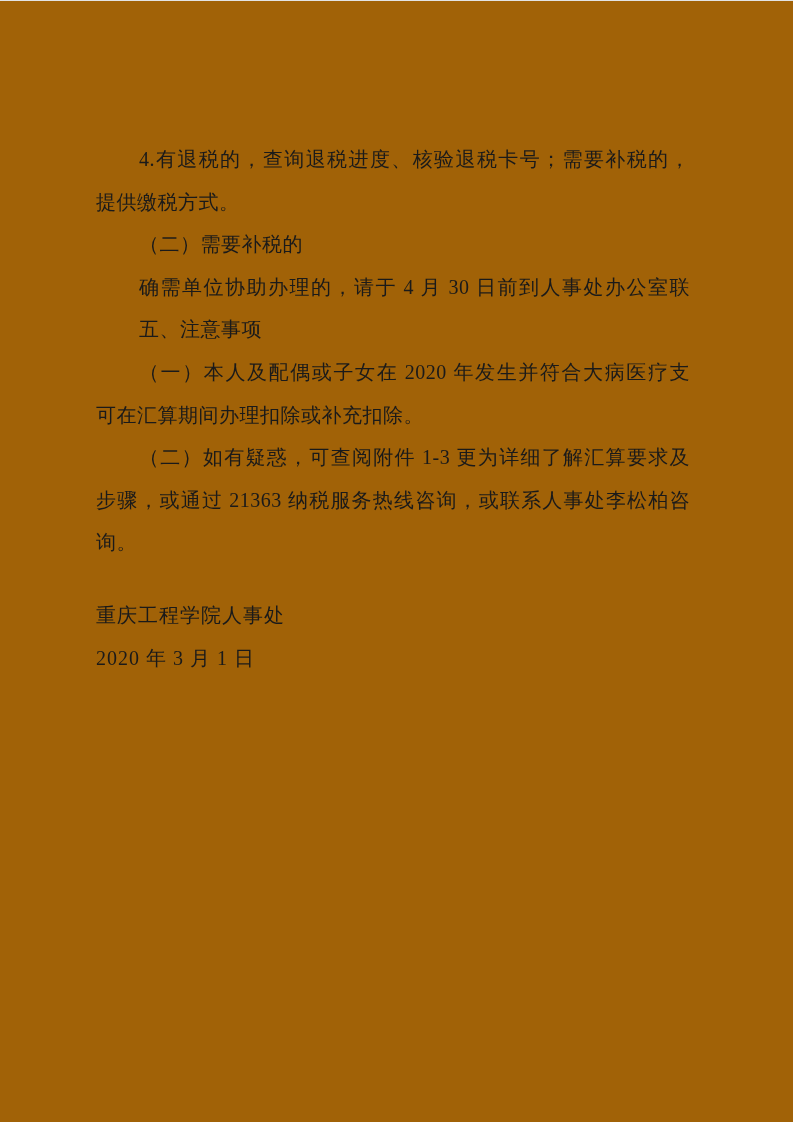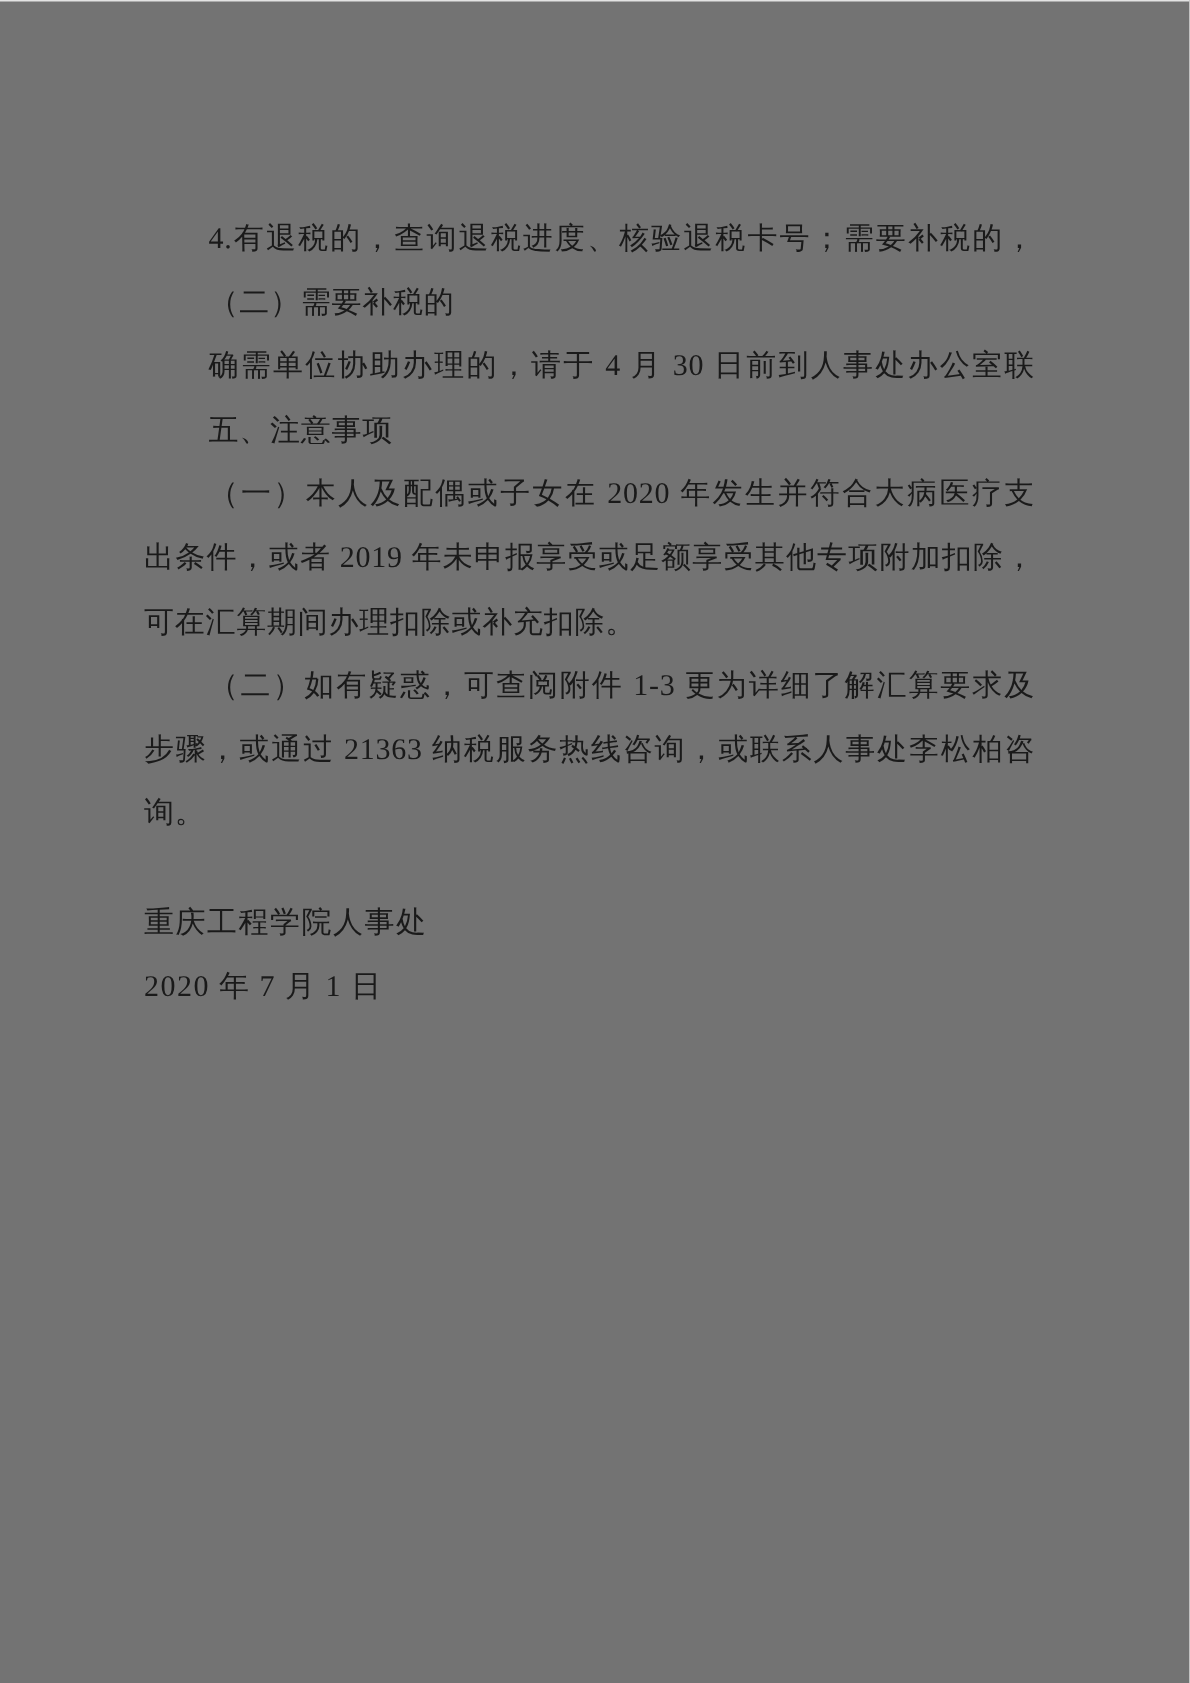--- a/index.html
+++ b/index.html
@@ -13,21 +13,21 @@
     position: relative;
     font-family: "Liberation Serif", "DejaVu Serif", serif;
     color: #1a1a1a;
     overflow: hidden;
   }
   .page {
     position: absolute;
     left: 0; top: 0;
     width: 793px;
     height: 1122px;
-    background: #737373;
+    background: #a16207;
     border-top: 1px solid #e3e3e3;
     box-sizing: border-box;
   }
   .doc-body {
     position: absolute;
     left: 96px;
     top: 137px;
     width: 594px;
     font-size: 20px;
   }
@@ -56,27 +56,27 @@
     white-space: nowrap;
   }
 </style>
 </head>
 <body>
 
 <div class="page">
   <div class="doc-body">
     <div>
         <div class="line indent justify">4.有退税的，查询退税进度、核验退税卡号；需要补税的，</div>
+        <div class="line">提供缴税方式。</div>
         <div class="line indent">（二）需要补税的</div>
         <div class="line indent justify">确需单位协助办理的，请于 4 月 30 日前到人事处办公室联</div>
         <div class="line indent">五、注意事项</div>
         <div class="line indent justify">（一）本人及配偶或子女在 2020 年发生并符合大病医疗支</div>
-        <div class="line justify">出条件，或者 2019 年未申报享受或足额享受其他专项附加扣除，</div>
         <div class="line">可在汇算期间办理扣除或补充扣除。</div>
         <div class="line indent justify">（二）如有疑惑，可查阅附件 1-3 更为详细了解汇算要求及</div>
         <div class="line justify">步骤，或通过 21363 纳税服务热线咨询，或联系人事处李松柏咨</div>
         <div class="line">询。</div>
       </div>
     <div class="sig-spacer"></div>
     <div class="sig-line">重庆工程学院人事处</div>
-    <div class="sig-line">2020 年 7 月 1 日</div>
+    <div class="sig-line">2020 年 3 月 1 日</div>
   </div>
 </div>
 
 </body></html>

